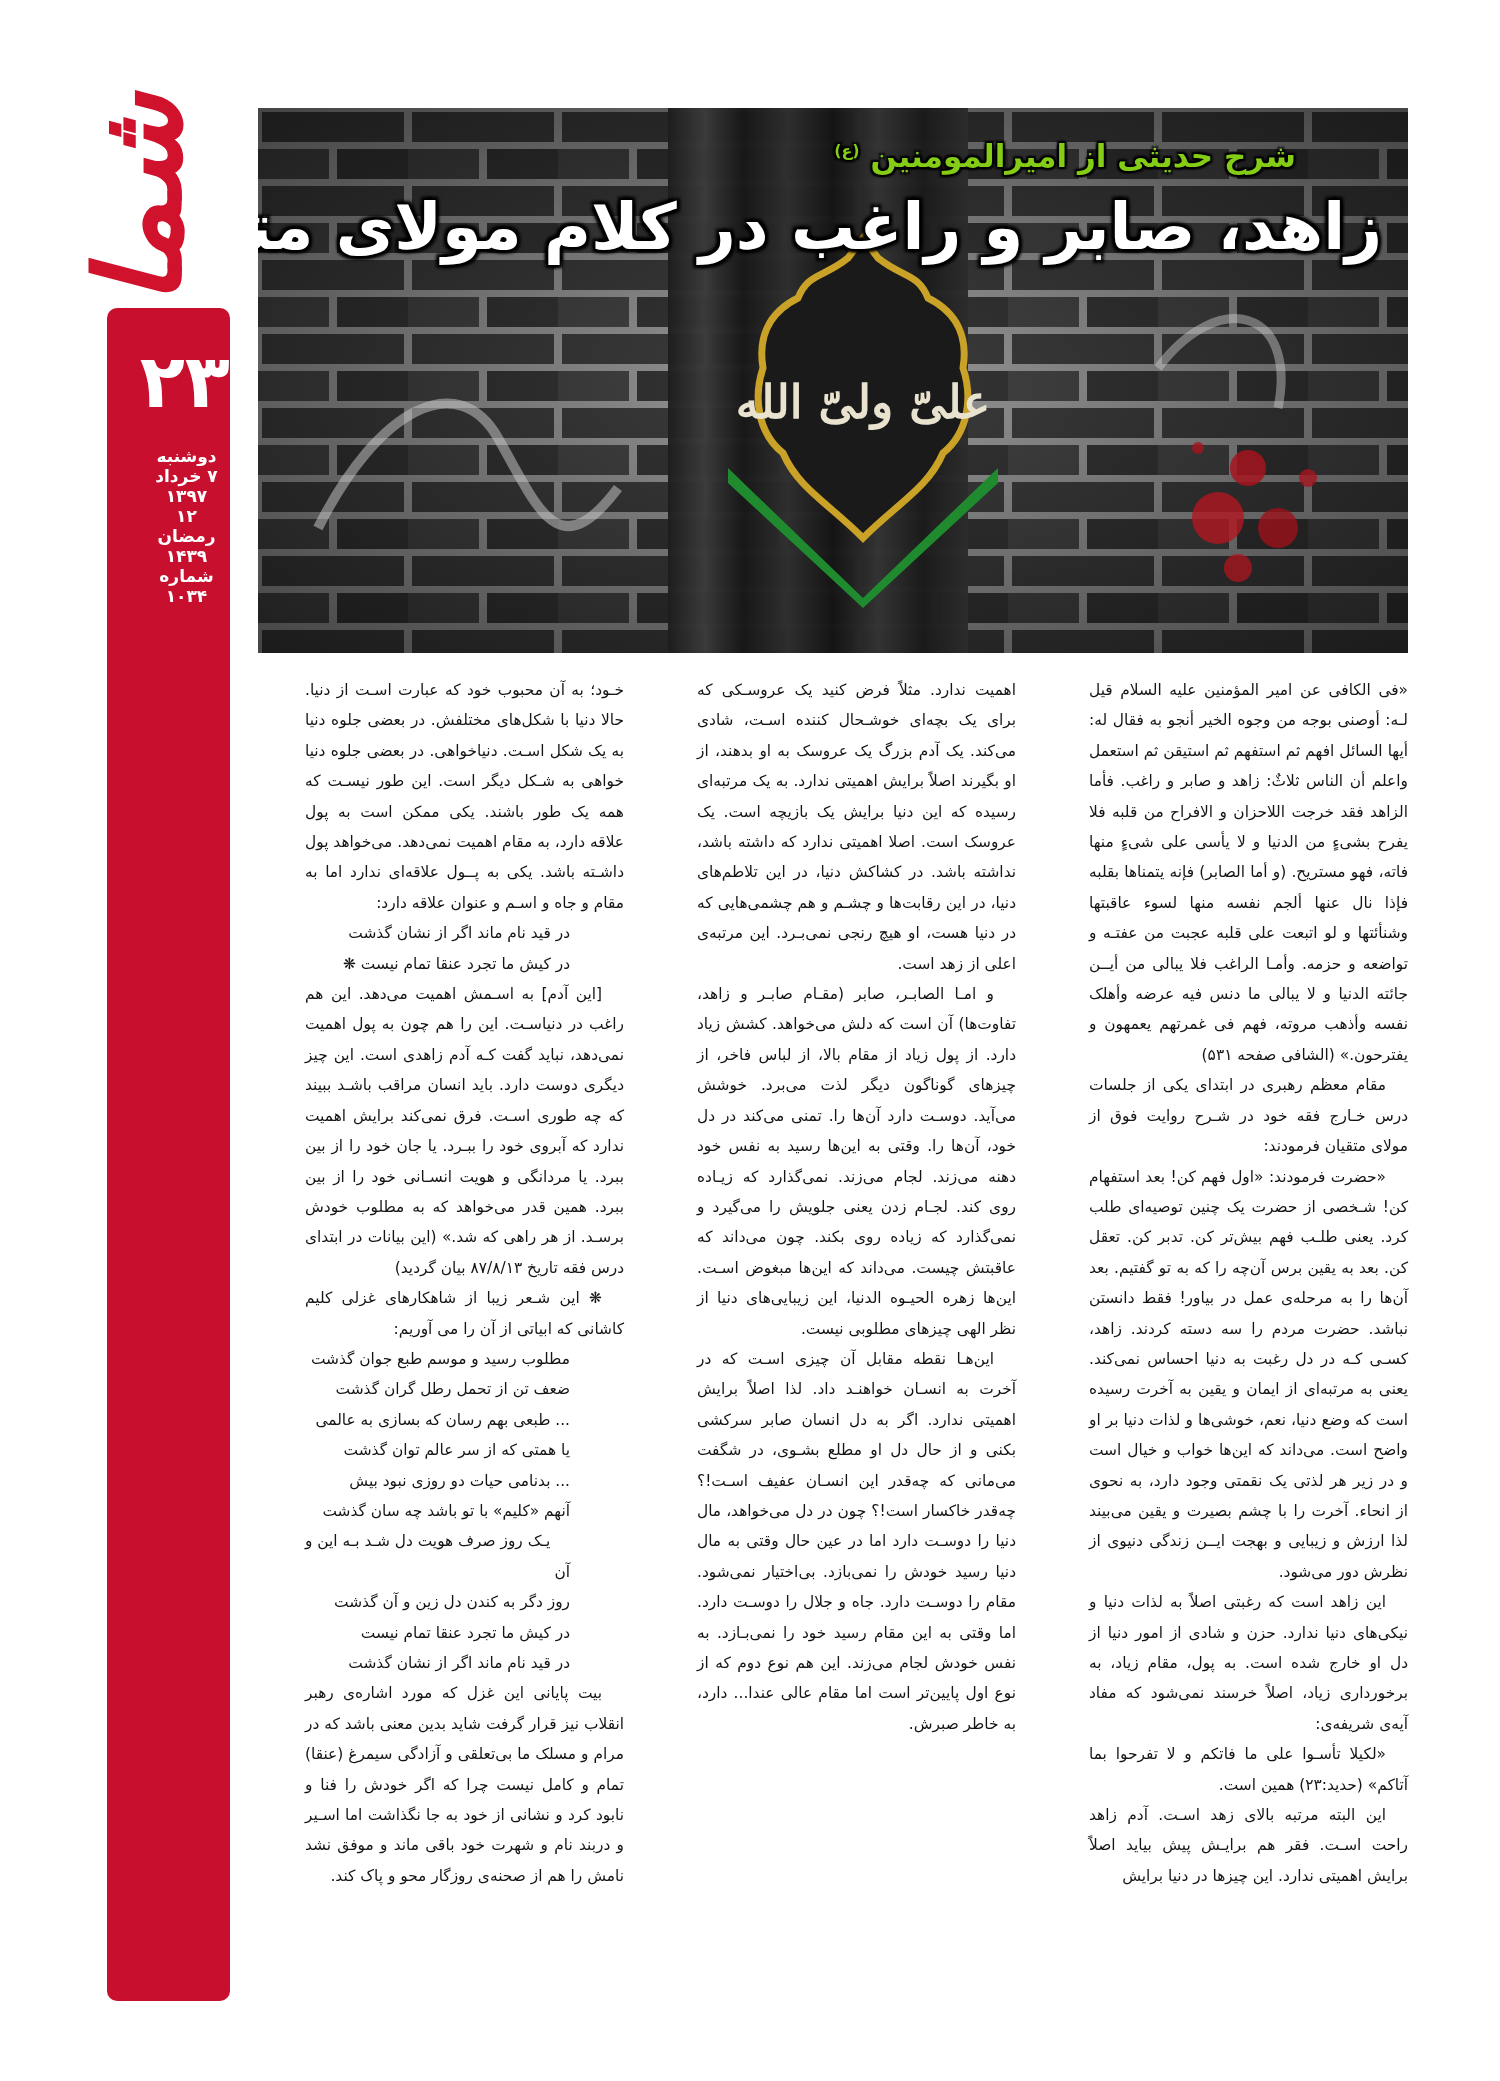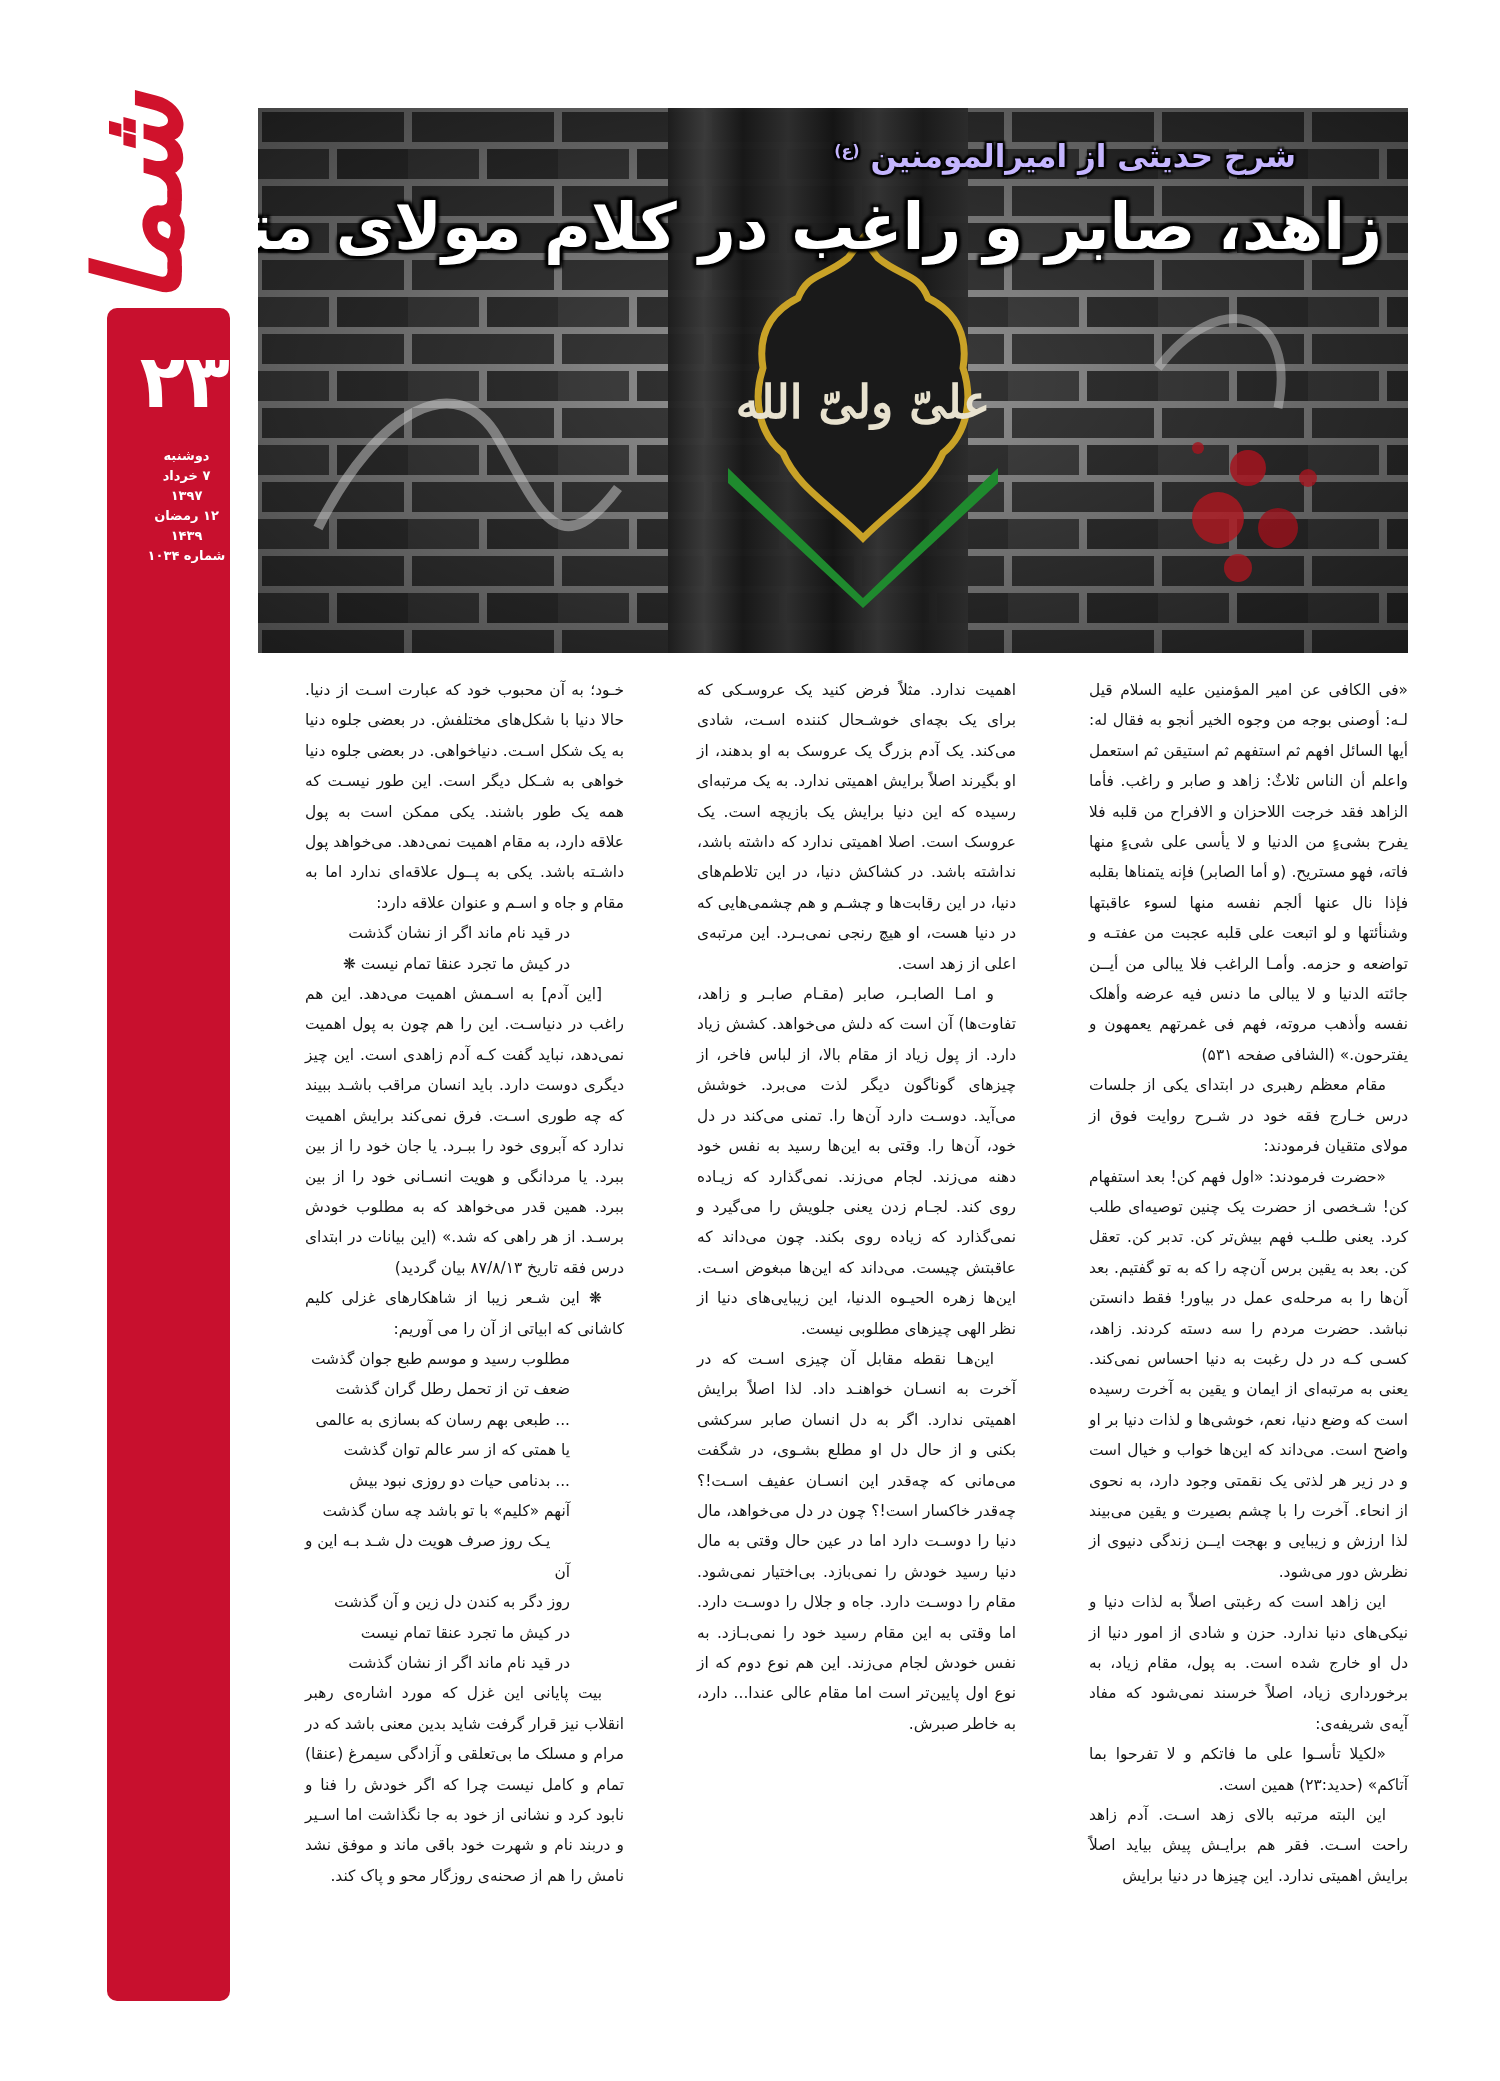--- a/index.html
+++ b/index.html
@@ -21,40 +21,40 @@
     position: absolute; left: 107px; top: 308px; width: 123px; height: 1693px;
     background: #c8102e; border-radius: 10px;
   }
   .page-num {
     position: absolute; left: 0; right: 0; top: 28px; text-align: right;
     color: #fff; font-family: "DejaVu Sans", sans-serif; font-weight: bold;
     font-size: 74px; line-height: 90px; direction: rtl;
   }
   .issue-info {
     position: absolute; left: 4px; right: 4px; top: 138px; text-align: center;
-    color: #fff; font-weight: bold; font-size: 13px; line-height: 20px; direction: rtl; margin-left: 36px;
+    color: #fff; font-weight: bold; font-size: 17px; line-height: 20px; direction: rtl; margin-left: 36px;
   }
 
   
   .hero {
     position: absolute; left: 258px; top: 108px; width: 1150px; height: 545px;
     overflow: hidden; background: #2a2a2a;
   }
   .bricks { position: absolute; inset: 0; }
   .curtain {
     position: absolute; left: 410px; top: 0; width: 300px; height: 545px;
     background: linear-gradient(90deg, #1d1d1d 0%, #3a3a3a 12%, #171717 25%, #2e2e2e 40%, #141414 55%, #333 70%, #1a1a1a 85%, #2c2c2c 100%);
     opacity: 0.97;
   }
   .banner {
     position: absolute; left: 470px; top: 110px; width: 270px; height: 390px;
   }
   .subheadline {
     position: absolute; right: 112px; top: 30px;
-    color: #c4b5fd; font-weight: bold; font-size: 31px; direction: rtl;
+    color: #84cc16; font-weight: bold; font-size: 31px; direction: rtl;
     text-shadow: 0 0 3px #000, 2px 2px 2px #000, -2px -2px 2px #000, 2px -2px 2px #000, -2px 2px 2px #000;
     white-space: nowrap;
   }
   .subheadline sup { font-size: 16px; }
   .headline {
     position: absolute; right: 26px; top: 82px;
     color: #fff; font-weight: bold; font-size: 64px; letter-spacing: -1px; direction: rtl;
     text-shadow: 0 0 4px #000, 3px 3px 3px #000, -3px -3px 3px #000, 3px -3px 3px #000, -3px 3px 3px #000;
     white-space: nowrap;
   }

